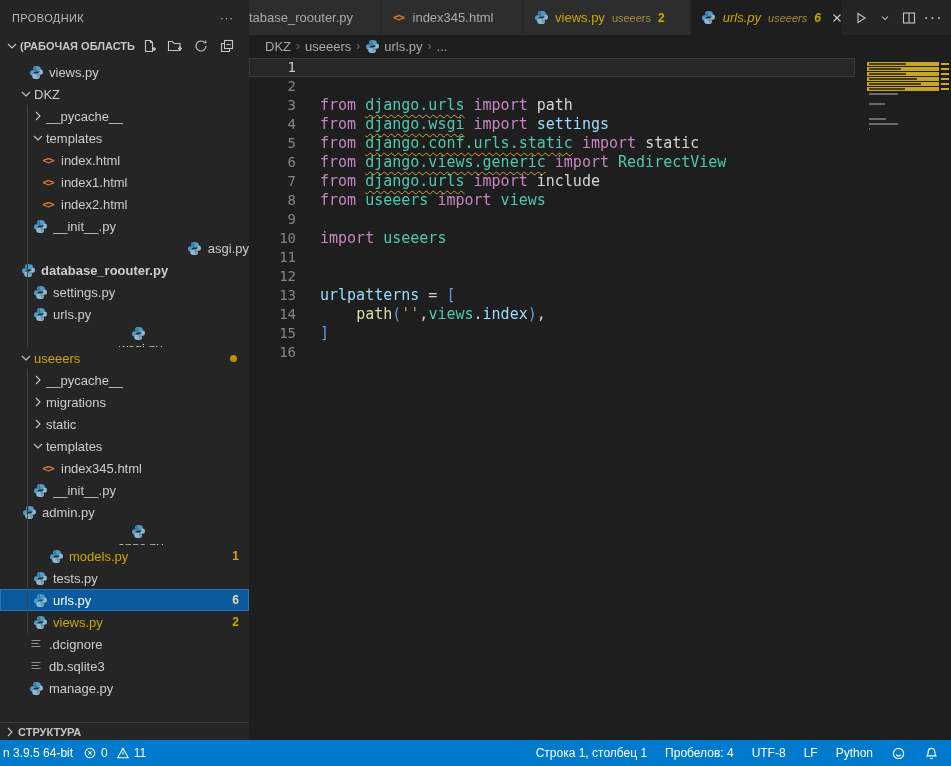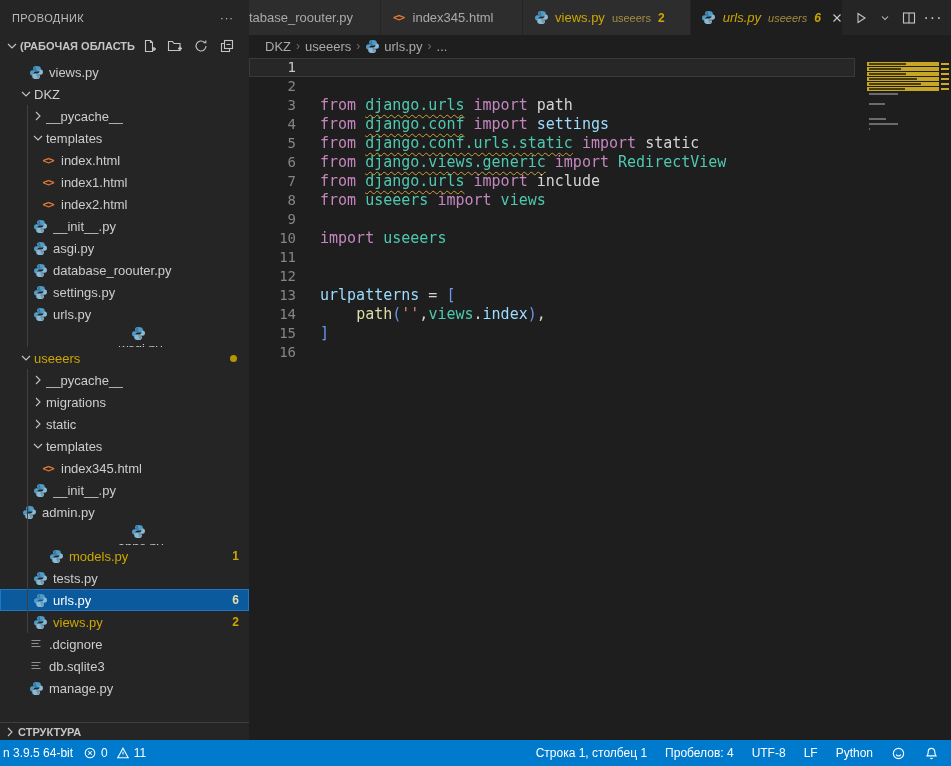--- a/index.html
+++ b/index.html
@@ -196,32 +196,32 @@
           <span class="ficon">
             <svg width="15" height="15" viewBox="0 0 16 16">
               <path fill="#4d9bc8" d="M7.9 1.1c-2.5 0-3.5.9-3.5 2.2v1.8h3.7v.6H3.3C2 5.7 1.1 6.9 1.1 8.4c0 1.5.8 2.7 2.1 2.7h1.5V9.5c0-1.4 1.2-2.5 2.6-2.5h3.2c1.1 0 2-.9 2-2V3.3c0-1.3-1.7-2.2-4.6-2.2z"></path>
               <circle fill="rgba(0,0,0,.5)" cx="6.5" cy="3.1" r=".8"></circle>
               <path fill="#8ab9d5" d="M8.1 14.9c2.5 0 3.5-.9 3.5-2.2v-1.8H7.9v-.6h4.8c1.3 0 2.2-1.2 2.2-2.7 0-1.5-.8-2.7-2.1-2.7h-1.5v1.6c0 1.4-1.2 2.5-2.6 2.5H5.5c-1.1 0-2 .9-2 2v1.7c0 1.3 1.7 2.2 4.6 2.2z"></path>
               <circle fill="rgba(0,0,0,.4)" cx="9.5" cy="12.9" r=".8"></circle>
             </svg>
           </span>
           <span class="lbl">__init__.py</span>
         </div>
-        <div class="trow guide" style="padding-left: 32px;">
+        <div class="trow guide" style="padding-left: 32px; justify-content: flex-end;">
           <span class="ficon">
             <svg width="15" height="15" viewBox="0 0 16 16">
               <path fill="#4d9bc8" d="M7.9 1.1c-2.5 0-3.5.9-3.5 2.2v1.8h3.7v.6H3.3C2 5.7 1.1 6.9 1.1 8.4c0 1.5.8 2.7 2.1 2.7h1.5V9.5c0-1.4 1.2-2.5 2.6-2.5h3.2c1.1 0 2-.9 2-2V3.3c0-1.3-1.7-2.2-4.6-2.2z"></path>
               <circle fill="rgba(0,0,0,.5)" cx="6.5" cy="3.1" r=".8"></circle>
               <path fill="#8ab9d5" d="M8.1 14.9c2.5 0 3.5-.9 3.5-2.2v-1.8H7.9v-.6h4.8c1.3 0 2.2-1.2 2.2-2.7 0-1.5-.8-2.7-2.1-2.7h-1.5v1.6c0 1.4-1.2 2.5-2.6 2.5H5.5c-1.1 0-2 .9-2 2v1.7c0 1.3 1.7 2.2 4.6 2.2z"></path>
               <circle fill="rgba(0,0,0,.4)" cx="9.5" cy="12.9" r=".8"></circle>
             </svg>
           </span>
           <span class="lbl">asgi.py</span>
         </div>
-        <div class="trow guide" style="padding-left: 32px;">
+        <div class="trow guide" style="padding-left: 20px; font-weight: bold;">
           <span class="ficon">
             <svg width="15" height="15" viewBox="0 0 16 16">
               <path fill="#4d9bc8" d="M7.9 1.1c-2.5 0-3.5.9-3.5 2.2v1.8h3.7v.6H3.3C2 5.7 1.1 6.9 1.1 8.4c0 1.5.8 2.7 2.1 2.7h1.5V9.5c0-1.4 1.2-2.5 2.6-2.5h3.2c1.1 0 2-.9 2-2V3.3c0-1.3-1.7-2.2-4.6-2.2z"></path>
               <circle fill="rgba(0,0,0,.5)" cx="6.5" cy="3.1" r=".8"></circle>
               <path fill="#8ab9d5" d="M8.1 14.9c2.5 0 3.5-.9 3.5-2.2v-1.8H7.9v-.6h4.8c1.3 0 2.2-1.2 2.2-2.7 0-1.5-.8-2.7-2.1-2.7h-1.5v1.6c0 1.4-1.2 2.5-2.6 2.5H5.5c-1.1 0-2 .9-2 2v1.7c0 1.3 1.7 2.2 4.6 2.2z"></path>
               <circle fill="rgba(0,0,0,.4)" cx="9.5" cy="12.9" r=".8"></circle>
             </svg>
           </span>
           <span class="lbl">database_roouter.py</span>
         </div>
@@ -526,21 +526,21 @@
           </div>
           <div class="cl">
             <span class="ln">2</span>
           </div>
           <div class="cl">
             <span class="ln">3</span>
             <span class="ct"><span class="c-kw">from </span><span class="c-mod wavy">django.urls</span><span class="c-pl"> </span><span class="c-kw">import</span><span class="c-pl"> </span><span class="c-pl">path</span></span>
           </div>
           <div class="cl">
             <span class="ln">4</span>
-            <span class="ct"><span class="c-kw">from </span><span class="c-mod wavy">django.conf</span><span class="c-pl"> </span><span class="c-kw">import</span><span class="c-pl"> </span><span class="c-var">settings</span></span>
+            <span class="ct"><span class="c-kw">from </span><span class="c-mod wavy">django.wsgi</span><span class="c-pl"> </span><span class="c-kw">import</span><span class="c-pl"> </span><span class="c-var">settings</span></span>
           </div>
           <div class="cl">
             <span class="ln">5</span>
             <span class="ct"><span class="c-kw">from </span><span class="c-mod wavy">django.conf.urls.static</span><span class="c-pl"> </span><span class="c-kw">import</span><span class="c-pl"> </span><span class="c-pl">static</span></span>
           </div>
           <div class="cl">
             <span class="ln">6</span>
             <span class="ct"><span class="c-kw">from </span><span class="c-mod wavy">django.views.generic</span><span class="c-pl"> </span><span class="c-kw">import</span><span class="c-mod"> RedirectView</span></span>
           </div>
           <div class="cl">

